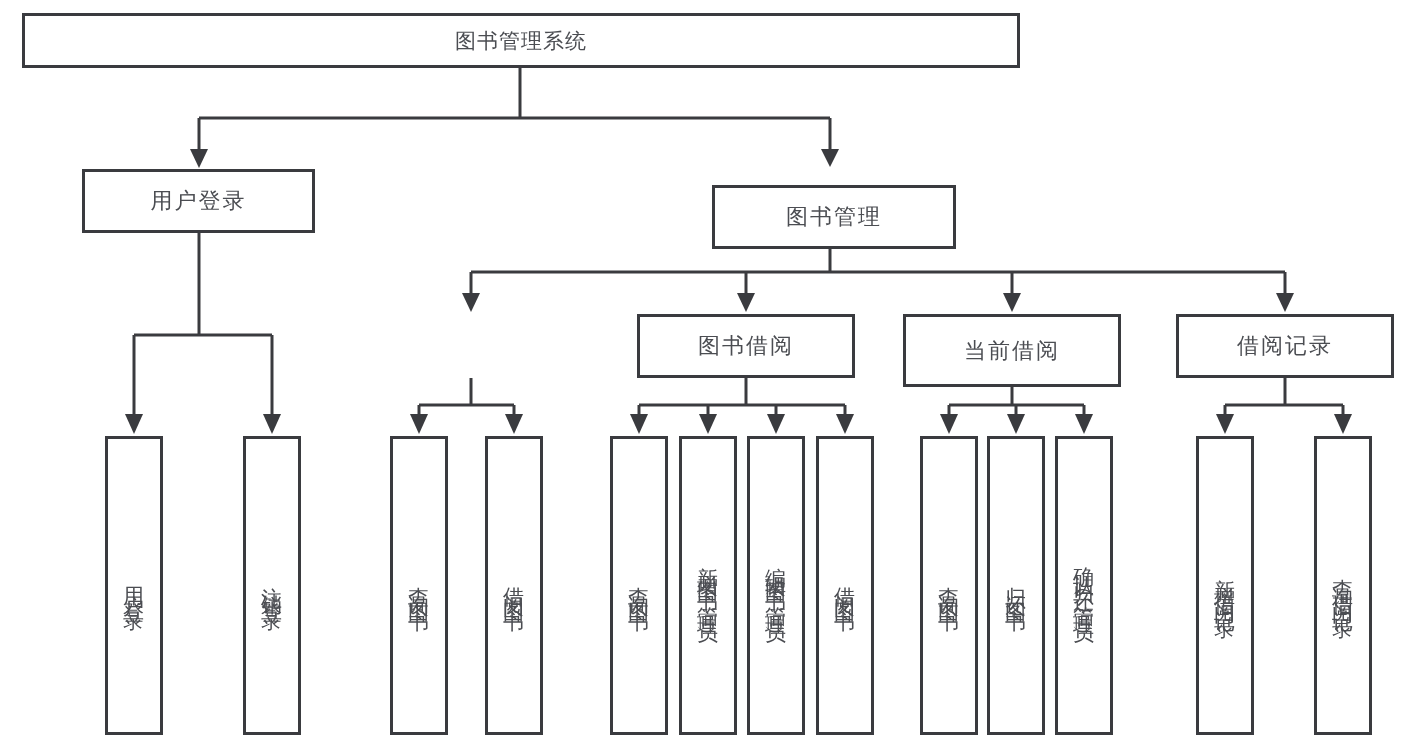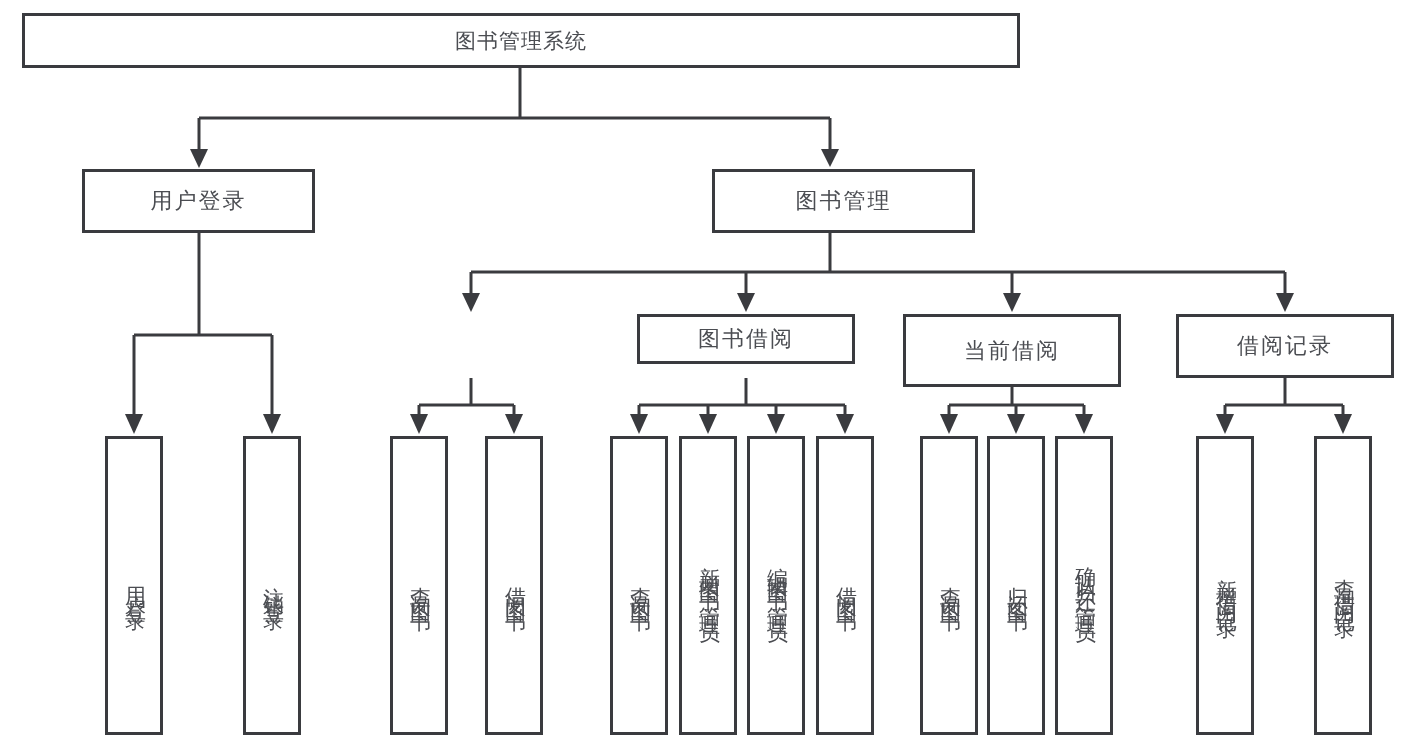--- a/index.html
+++ b/index.html
@@ -7,21 +7,21 @@
     --text:#4b4d52;
     --watermark:#a8abb0;
     --background:#ffffff;
   }
   html,body{margin:0;padding:0;background:var(--background);}
   .canvas{
     position:relative;
     width:1405px;height:747px;
     background:var(--background);
     overflow:hidden;
-    font-family:Liberation Mono, monospace;
+    font-family:Liberation Sans, sans-serif;
     color:var(--text);
   }
   .wires{position:absolute;left:0;top:0;width:1405px;height:747px;z-index:1;}
   .wires line{stroke:var(--line);stroke-width:3;}
   .wires polygon{fill:var(--line);}
   .box{
     position:absolute;
     box-sizing:border-box;
     border:3px solid var(--line);
     background:#fff;
@@ -116,25 +116,25 @@
     <polygon points="1334,414 1352,414 1343,434"></polygon>
   </svg>
 
   <div class="box root" style="left:22px;top:13px;width:998px;height:55px">
     <span>图书管理系统</span>
   </div>
 
   <div class="box hbox" style="left:82px;top:169px;width:233px;height:64px">
     <span>用户登录</span>
   </div>
-  <div class="box hbox" style="left:712px;top:169px;width:263px;height:64px">
+  <div class="box hbox" style="left:712px;top:185px;width:244px;height:64px">
     <span>图书管理</span>
   </div>
 
-  <div class="box hbox" style="left:637px;top:314px;width:218px;height:50px">
+  <div class="box hbox" style="left:637px;top:314px;width:218px;height:64px">
     <span>图书借阅</span>
   </div>
   <div class="box hbox" style="left:903px;top:314px;width:218px;height:73px">
     <span>当前借阅</span>
   </div>
   <div class="box hbox" style="left:1176px;top:314px;width:218px;height:64px">
     <span>借阅记录</span>
   </div>
 
   <div class="box leaf" style="left:105px;top:436px;width:58px;height:299px">

